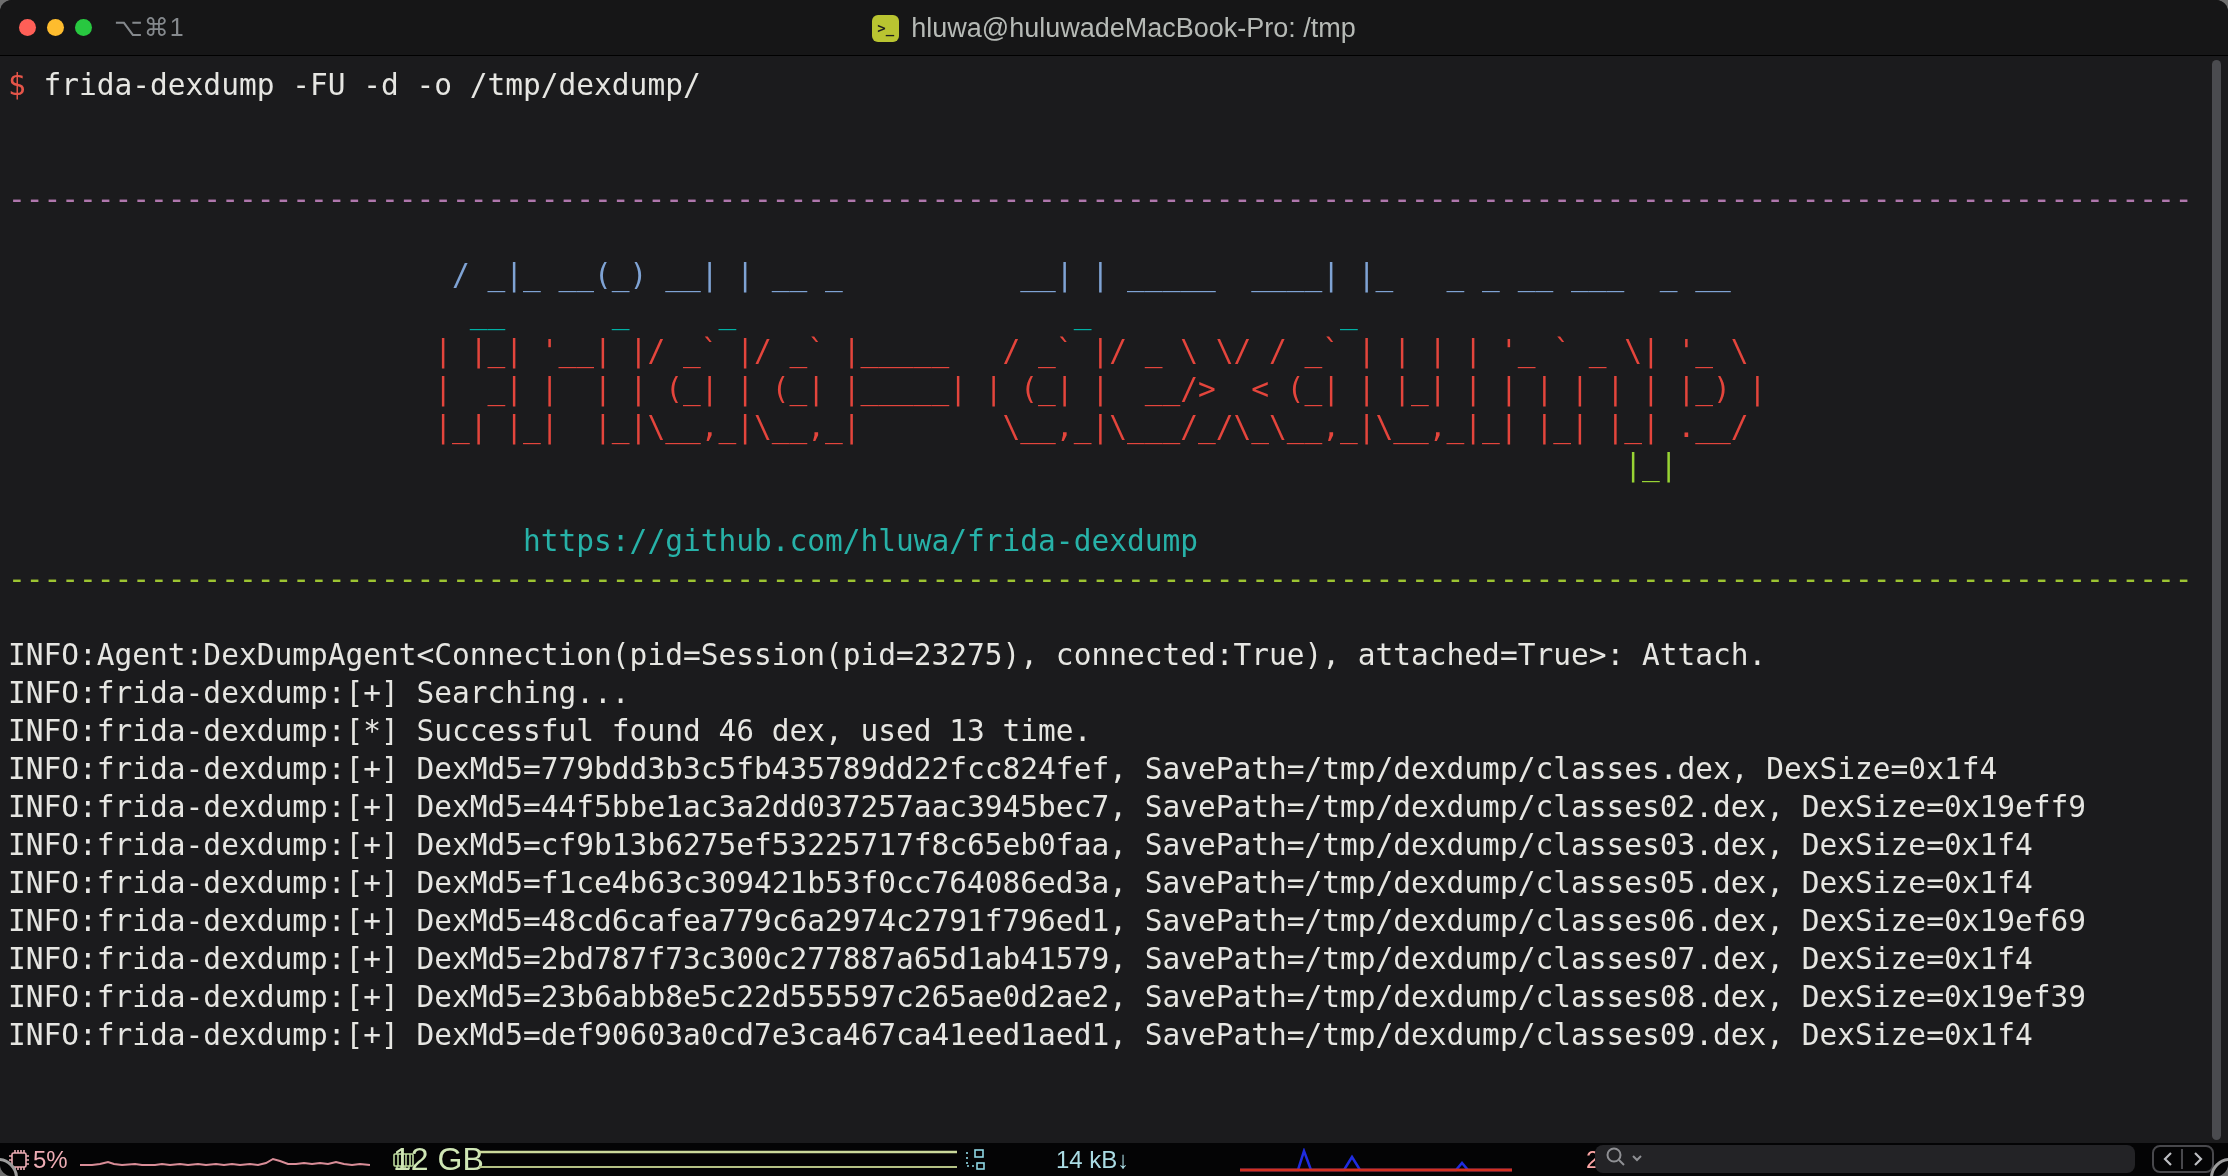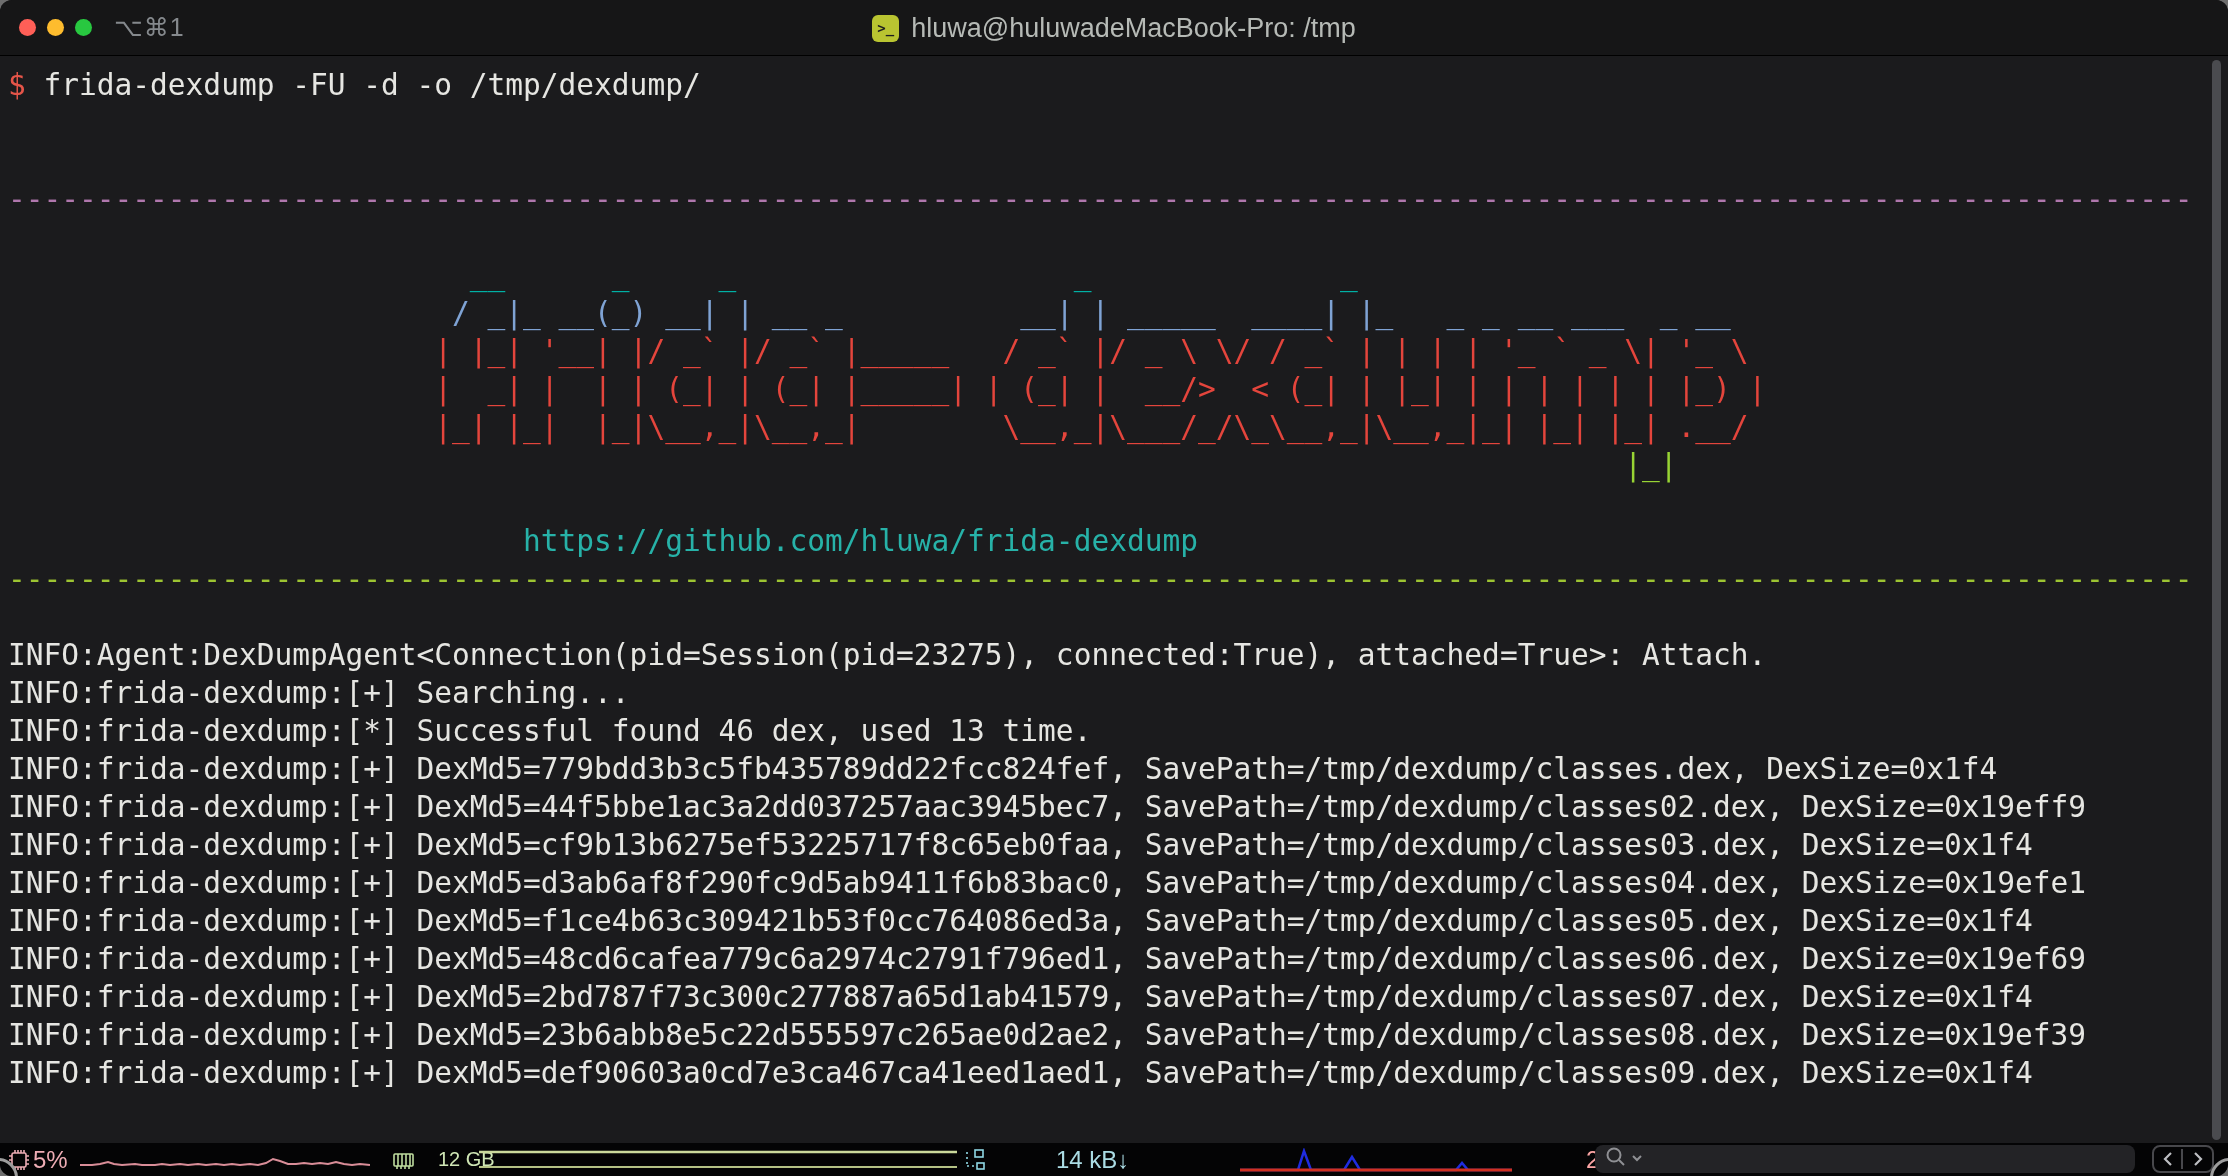--- a/index.html
+++ b/index.html
@@ -55,21 +55,21 @@
   
   .statusbar {
     position:absolute; left:0; right:0; bottom:0; height:33px;
     background:#040405;
   }
   .sb-item { position:absolute; top:0; height:33px; display:flex; align-items:center; }
   .sb-cpu-icon   { left:8px; }
   .sb-cpu-label  { left:33px; color:#edacb4; font-size:24px; }
   .sb-cpu-spark  { left:80px; }
   .sb-mem-icon   { left:392px; }
-  .sb-mem-label  { left:438px; color:#cfe6b5; font-size:20px; }
+  .sb-mem-label  { left:393px; color:#cfe6b5; font-size:32px; }
   .sb-mem-meter  { left:479px; }
   .sb-net-icon   { left:963px; }
   .sb-net-down   { left:1056px; color:#abdce4; font-size:24px; }
   .sb-net-graph  { left:1240px; }
   .sb-net-up     { left:1586px; color:#fca5a5; font-size:24px; }
   .sb-search {
     left:1595px; width:540px; height:28px; top:2px;
     background:#232326; border-radius:8px; padding-left:9px;
     display:flex; align-items:center; gap:2px;
   }
@@ -108,37 +108,36 @@
       <div class="win-title">hluwa@huluwadeMacBook-Pro: /tmp</div>
     </div>
   </div>
 
   <div class="terminal">
       <div class="tline"><span class="c-red">$</span><span class="c-fg"> frida-dexdump -FU -d -o /tmp/dexdump/</span></div>
       <div class="tline"></div>
       <div class="tline"></div>
       <div class="tline"><span class="c-purple">---------------------------------------------------------------------------------------------------------------------------</span></div>
       <div class="tline"></div>
+      <div class="tline"><span class="c-blue">                         / _|_ __(_) __| | __ _          __| | _____  ____| |_   _ _ __ ___  _ __</span></div>
       <div class="tline"><span class="c-cyan">                          __      _     _                   _              _</span></div>
-      <div class="tline"><span class="c-blue">                         / _|_ __(_) __| | __ _          __| | _____  ____| |_   _ _ __ ___  _ __</span></div>
       <div class="tline"><span class="c-artred">                        | |_| '__| |/ _` |/ _` |_____   / _` |/ _ \ \/ / _` | | | | '_ ` _ \| '_ \</span></div>
       <div class="tline"><span class="c-artred">                        |  _| |  | | (_| | (_| |_____| | (_| |  __/&gt;  &lt; (_| | |_| | | | | | | |_) |</span></div>
       <div class="tline"><span class="c-artred">                        |_| |_|  |_|\__,_|\__,_|        \__,_|\___/_/\_\__,_|\__,_|_| |_| |_| .__/</span></div>
       <div class="tline"><span class="c-green">                                                                                           |_|</span></div>
       <div class="tline"></div>
       <div class="tline"><span class="c-teal">                             https://github.com/hluwa/frida-dexdump</span></div>
       <div class="tline"><span class="c-lime">---------------------------------------------------------------------------------------------------------------------------</span></div>
       <div class="tline"></div>
       <div class="tline"><span class="c-fg">INFO:Agent:DexDumpAgent&lt;Connection(pid=Session(pid=23275), connected:True), attached=True&gt;: Attach.</span></div>
       <div class="tline"><span class="c-fg">INFO:frida-dexdump:[+] Searching...</span></div>
       <div class="tline"><span class="c-fg">INFO:frida-dexdump:[*] Successful found 46 dex, used 13 time.</span></div>
       <div class="tline"><span class="c-fg">INFO:frida-dexdump:[+] DexMd5=779bdd3b3c5fb435789dd22fcc824fef, SavePath=/tmp/dexdump/classes.dex, DexSize=0x1f4</span></div>
       <div class="tline"><span class="c-fg">INFO:frida-dexdump:[+] DexMd5=44f5bbe1ac3a2dd037257aac3945bec7, SavePath=/tmp/dexdump/classes02.dex, DexSize=0x19eff9</span></div>
       <div class="tline"><span class="c-fg">INFO:frida-dexdump:[+] DexMd5=cf9b13b6275ef53225717f8c65eb0faa, SavePath=/tmp/dexdump/classes03.dex, DexSize=0x1f4</span></div>
-      <div class="tline"><span class="c-fg">INFO:frida-dexdump:[+] DexMd5=d3ab6af8f290fc9d5ab9411f6b83bac0, SavePath=/tmp/dexdump/classes04.dex, DexSize=0x19efe1</span></div>
       <div class="tline"><span class="c-fg">INFO:frida-dexdump:[+] DexMd5=f1ce4b63c309421b53f0cc764086ed3a, SavePath=/tmp/dexdump/classes05.dex, DexSize=0x1f4</span></div>
       <div class="tline"><span class="c-fg">INFO:frida-dexdump:[+] DexMd5=48cd6cafea779c6a2974c2791f796ed1, SavePath=/tmp/dexdump/classes06.dex, DexSize=0x19ef69</span></div>
       <div class="tline"><span class="c-fg">INFO:frida-dexdump:[+] DexMd5=2bd787f73c300c277887a65d1ab41579, SavePath=/tmp/dexdump/classes07.dex, DexSize=0x1f4</span></div>
       <div class="tline"><span class="c-fg">INFO:frida-dexdump:[+] DexMd5=23b6abb8e5c22d555597c265ae0d2ae2, SavePath=/tmp/dexdump/classes08.dex, DexSize=0x19ef39</span></div>
       <div class="tline"><span class="c-fg">INFO:frida-dexdump:[+] DexMd5=def90603a0cd7e3ca467ca41eed1aed1, SavePath=/tmp/dexdump/classes09.dex, DexSize=0x1f4</span></div>
     </div>
 
   <div class="scrollbar"></div>
 
   <div class="statusbar">

